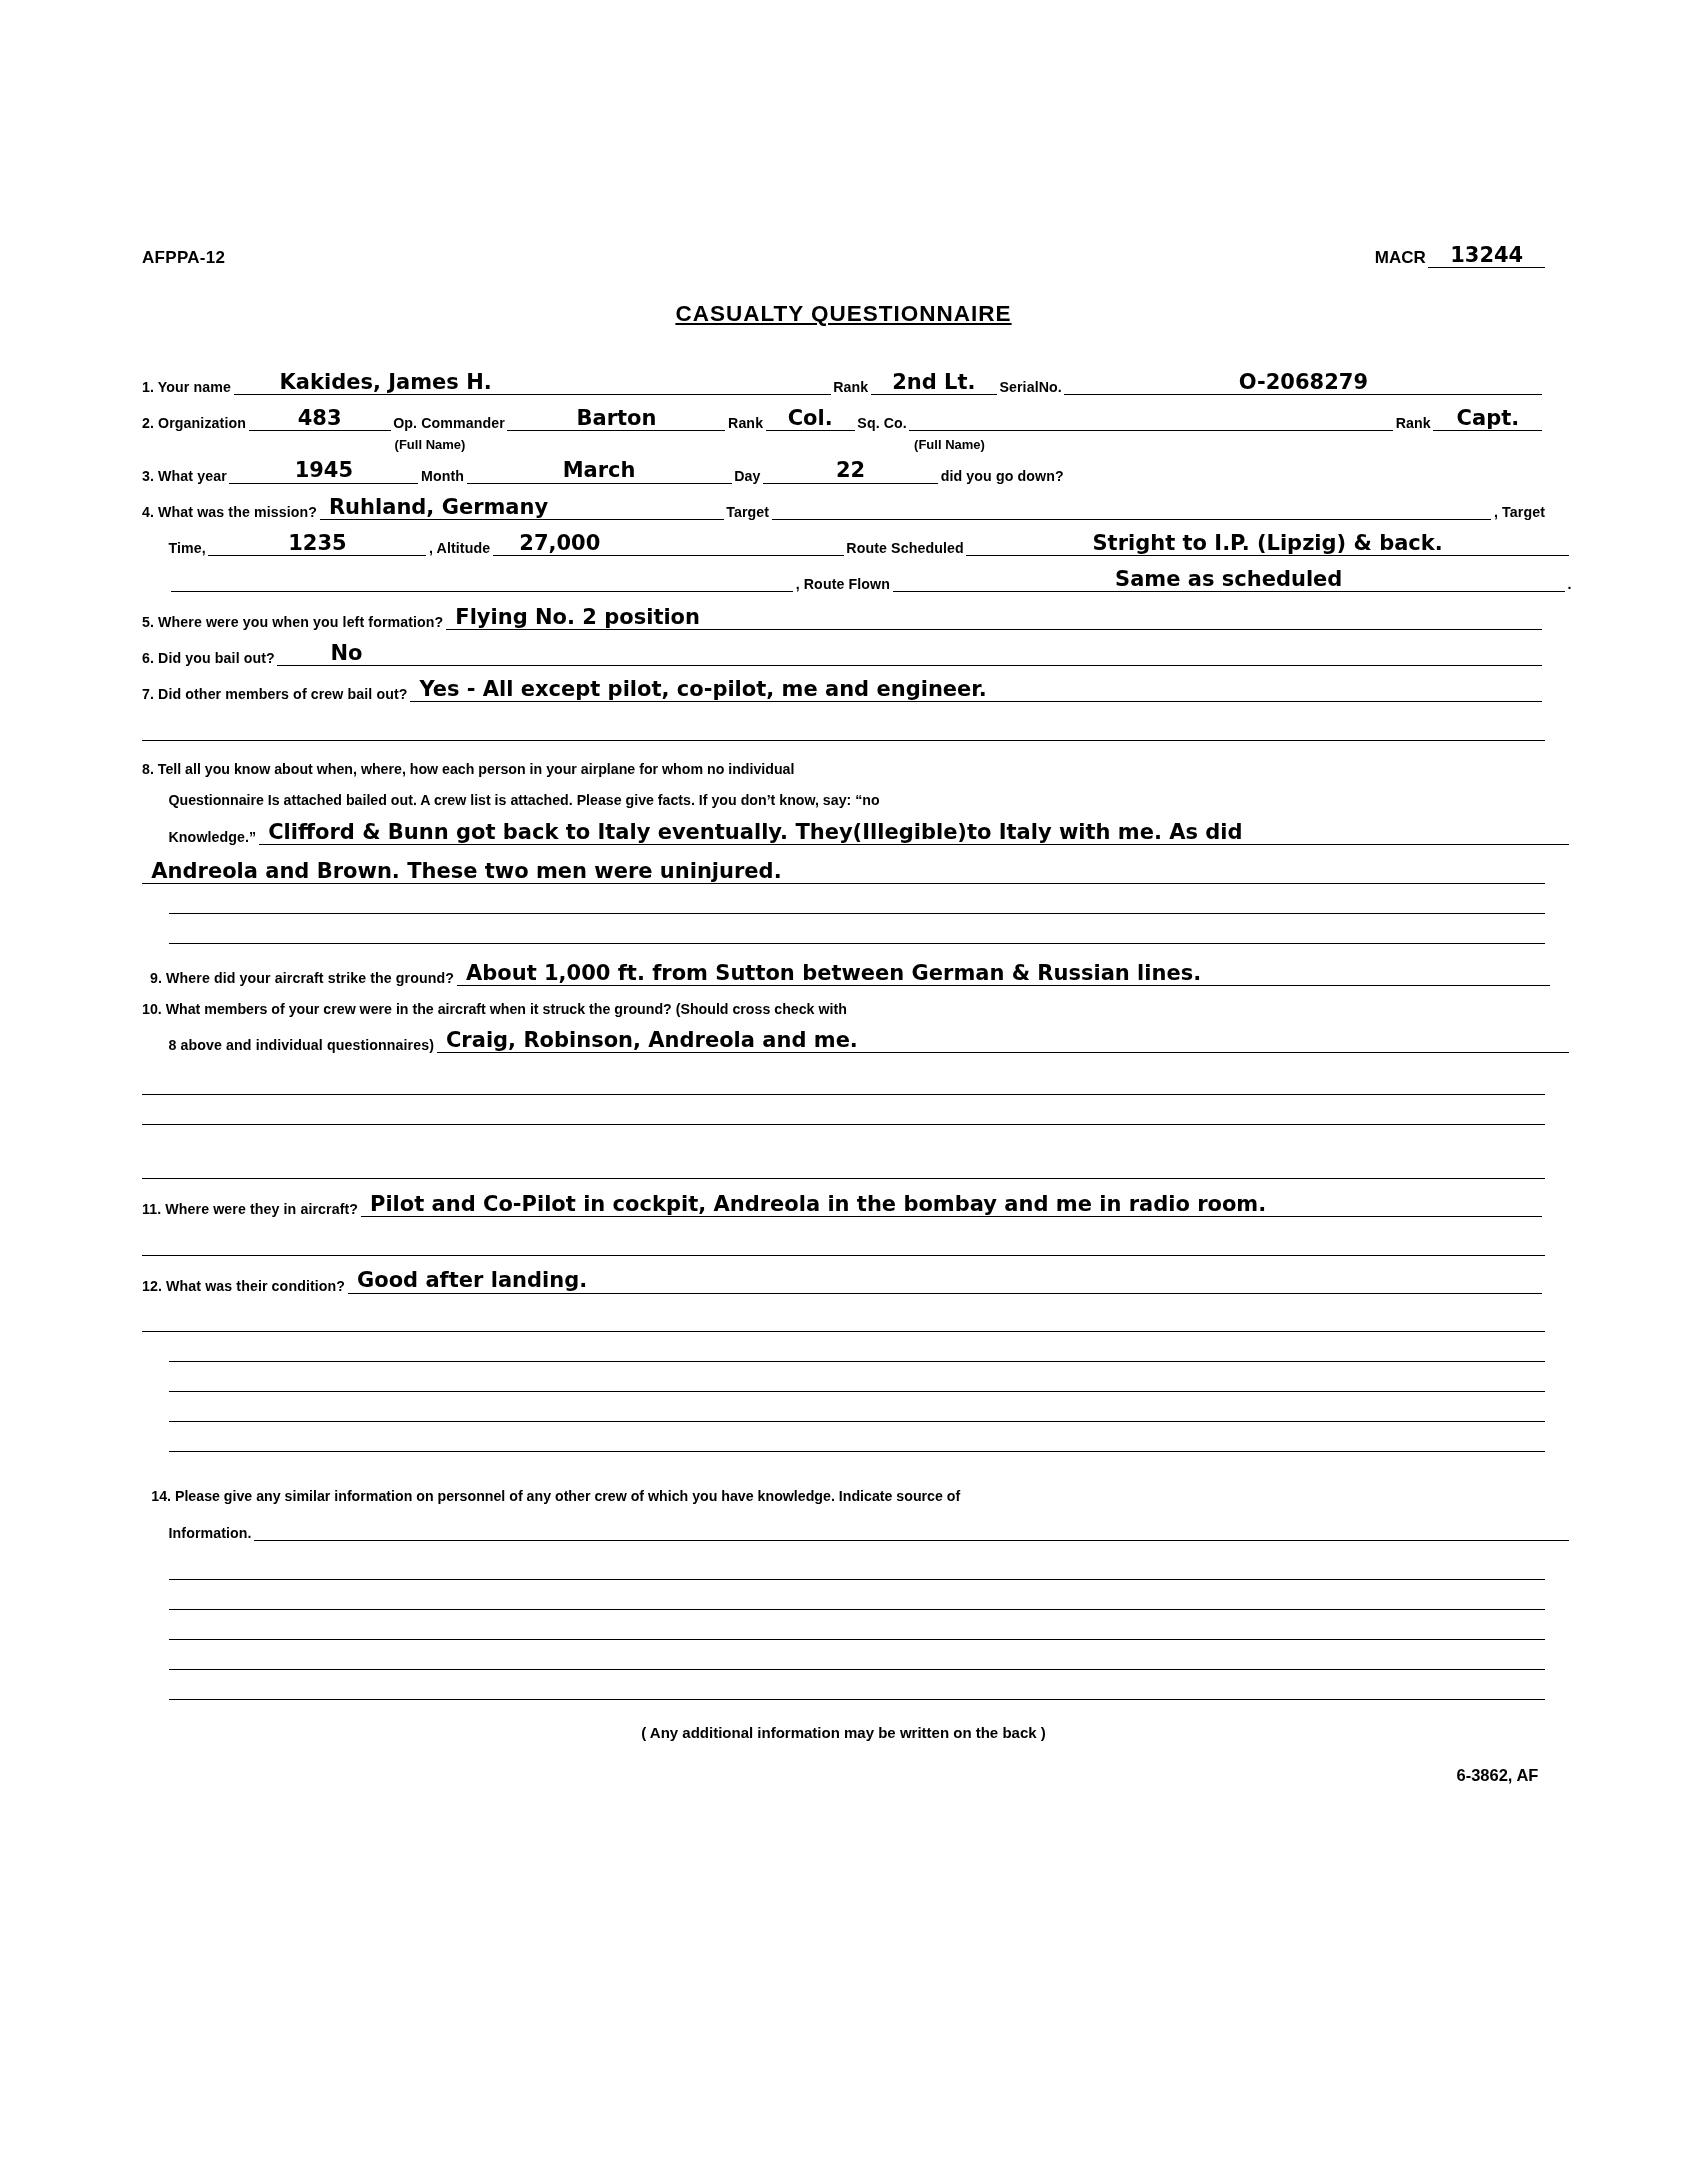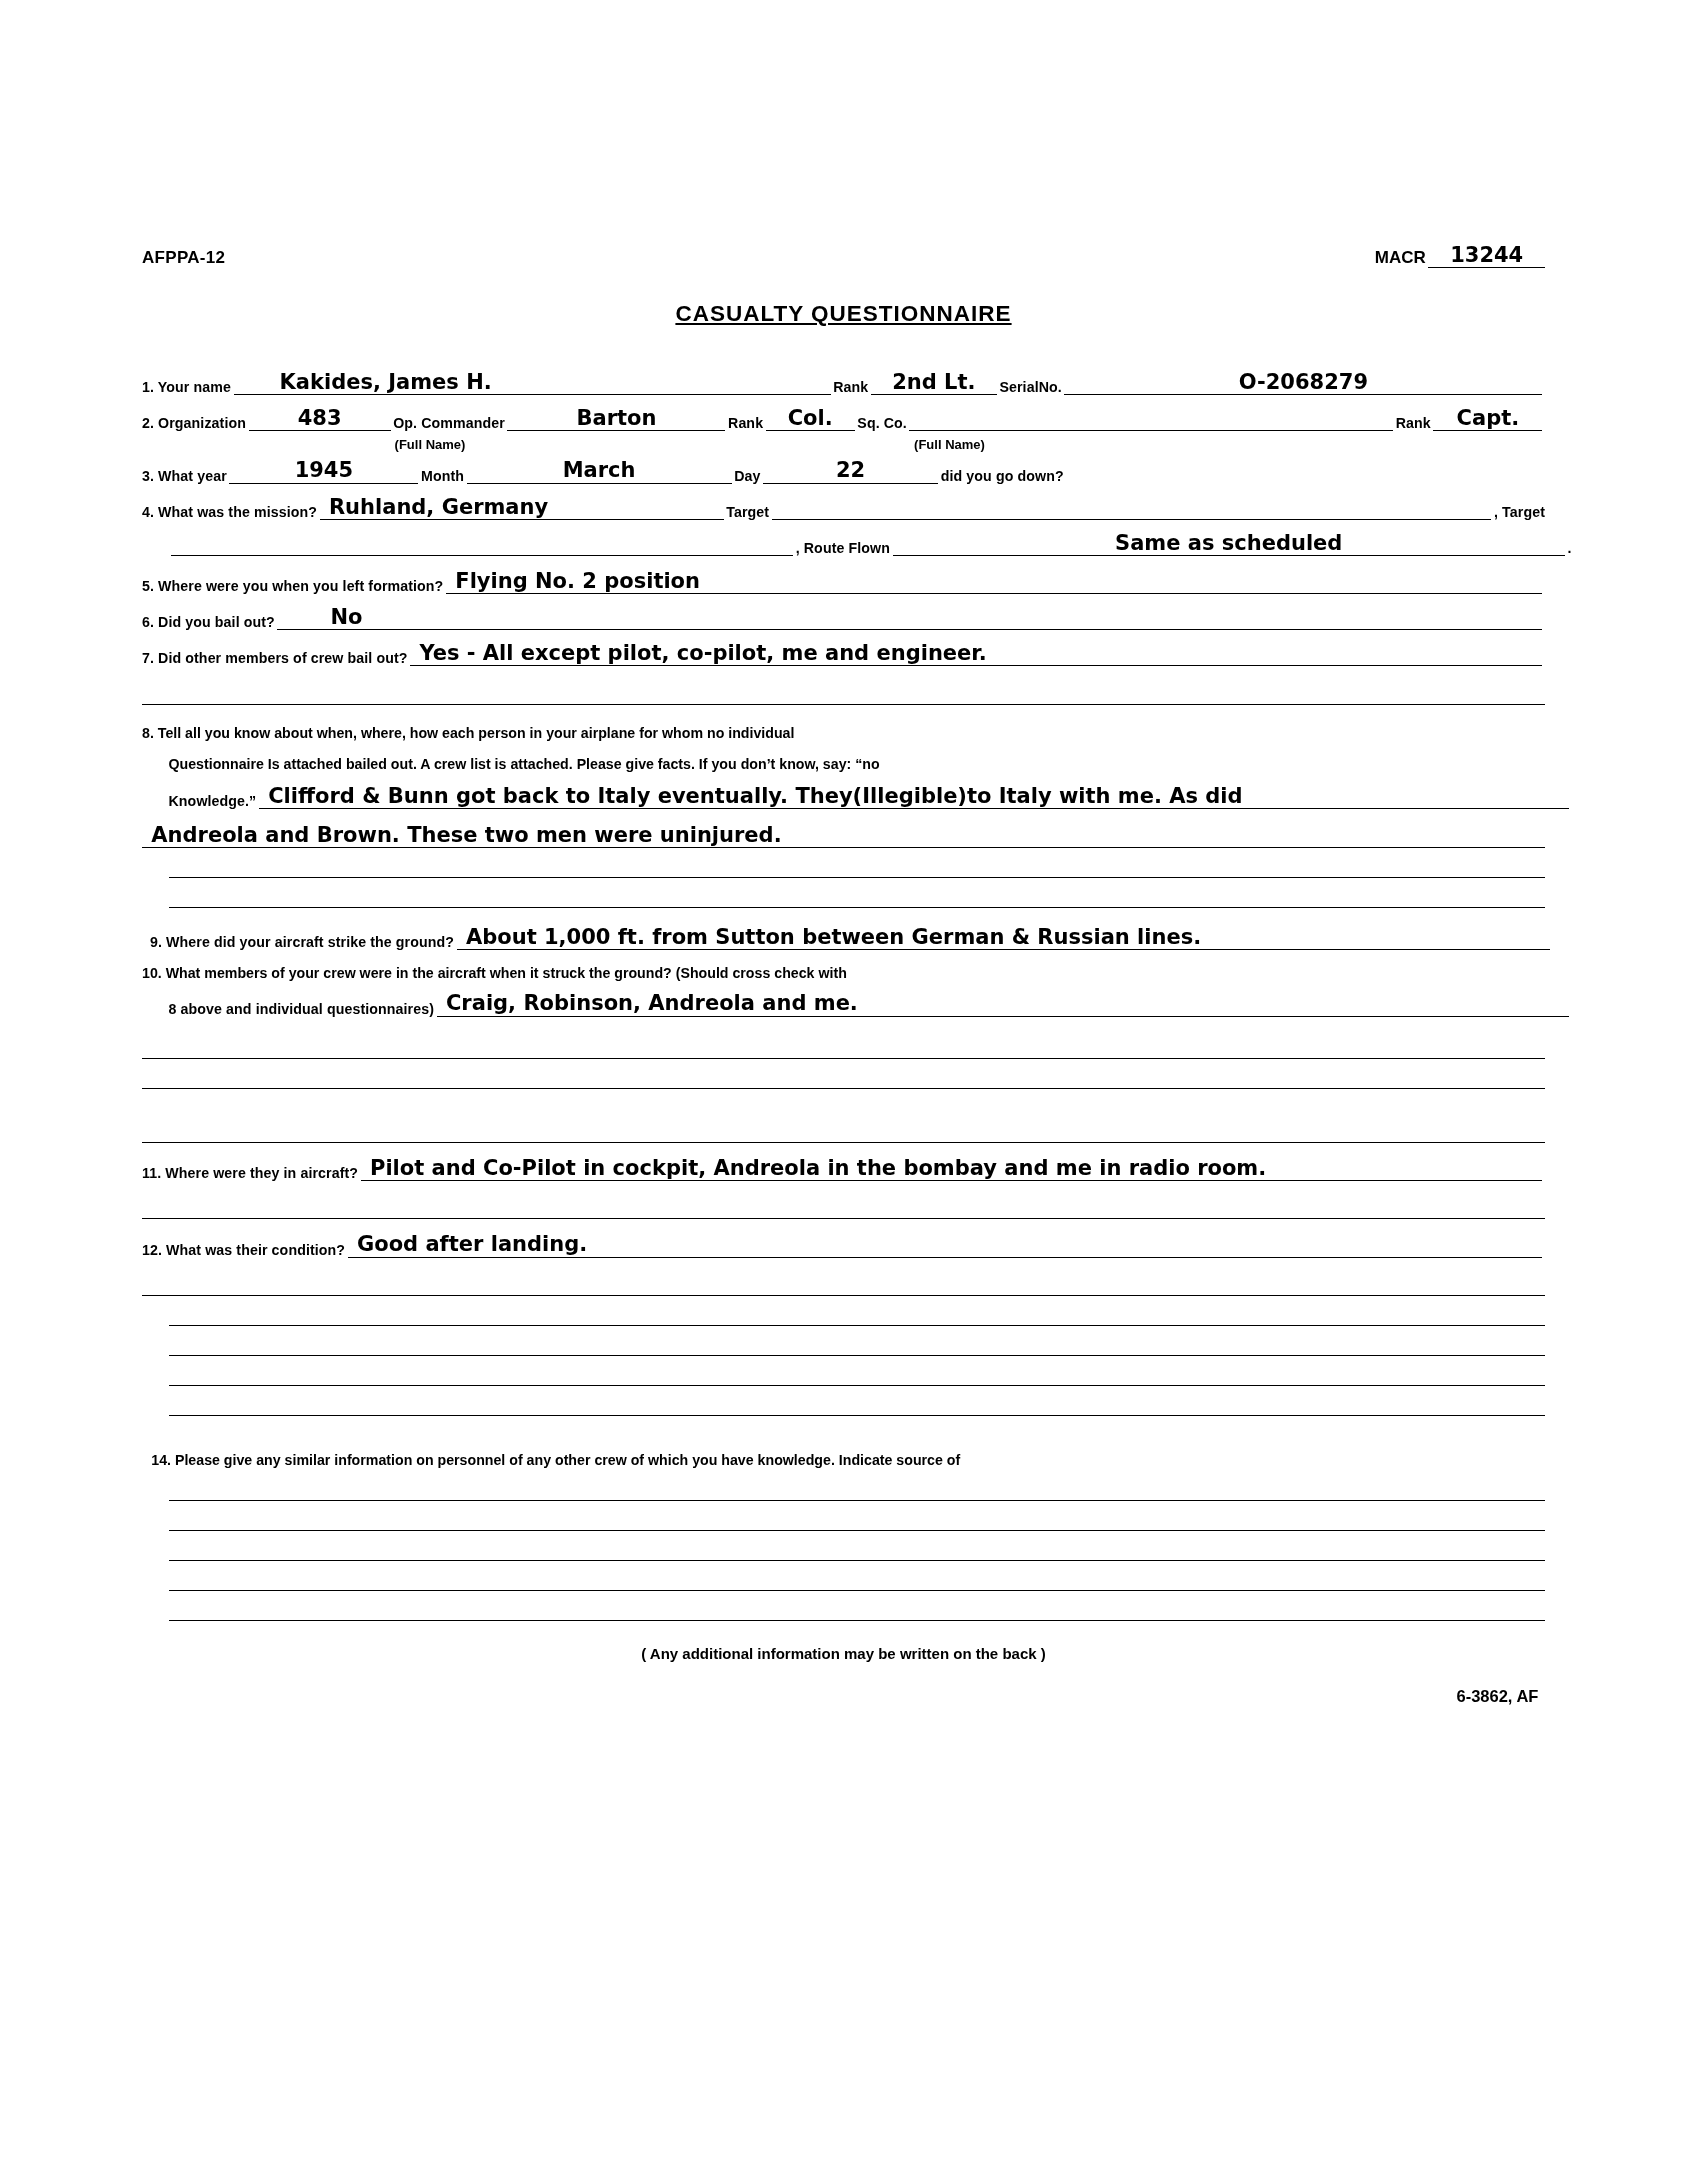--- a/index.html
+++ b/index.html
@@ -228,20 +228,34 @@
       <span class="fill fixed" style="width:404px;">
         <span class="hand left">Ruhland,  Germany</span>
       </span>
       <span class="lbl">Target</span>
       <span class="fill" style="flex:1 1 auto;">
         <span class="hand"></span>
       </span>
       <span class="lbl">, Target</span>
     </div>
 
+    <div class="row" style="margin-left:26.5px;">
+      <span class="lbl">Time,</span>
+      <span class="fill fixed" style="width:218px;">
+        <span class="hand">1235</span>
+      </span>
+      <span class="lbl">, Altitude</span>
+      <span class="fill fixed" style="width:351px;">
+        <span class="hand left" style="padding-left:26.5px;">27,000</span>
+      </span>
+      <span class="lbl">Route Scheduled</span>
+      <span class="fill" style="flex:1 1 auto;">
+        <span class="hand">Stright to I.P.  (Lipzig) &amp; back.</span>
+      </span>
+    </div>
 
     <div class="row" style="margin-left:26.5px;">
       <span class="fill fixed" style="width:622px;">
         <span class="hand"></span>
       </span>
       <span class="lbl">, Route Flown</span>
       <span class="fill" style="flex:1 1 auto;">
         <span class="hand">Same as scheduled</span>
       </span>
       <span class="lbl">.</span>
@@ -345,20 +359,26 @@
     </div>
     <div class="ruled">
       <span class="hand left"></span>
     </div>
     <div class="ruled">
       <span class="hand left"></span>
     </div>
 
     <div class="q-block" style="margin-top:33px;">
       <div class="q-text" style="margin-left:9.3px;">14.  Please give any similar information on personnel of any other crew of which you have knowledge. Indicate source of</div>
+      <div class="row indent" style="margin-top:6.6px;">
+        <span class="lbl">Information.</span>
+        <span class="fill" style="flex:1 1 auto;">
+          <span class="hand left"></span>
+        </span>
+      </div>
       <div class="ruled">
         <span class="hand left"></span>
       </div>
       <div class="ruled">
         <span class="hand left"></span>
       </div>
       <div class="ruled">
         <span class="hand left"></span>
       </div>
       <div class="ruled">

